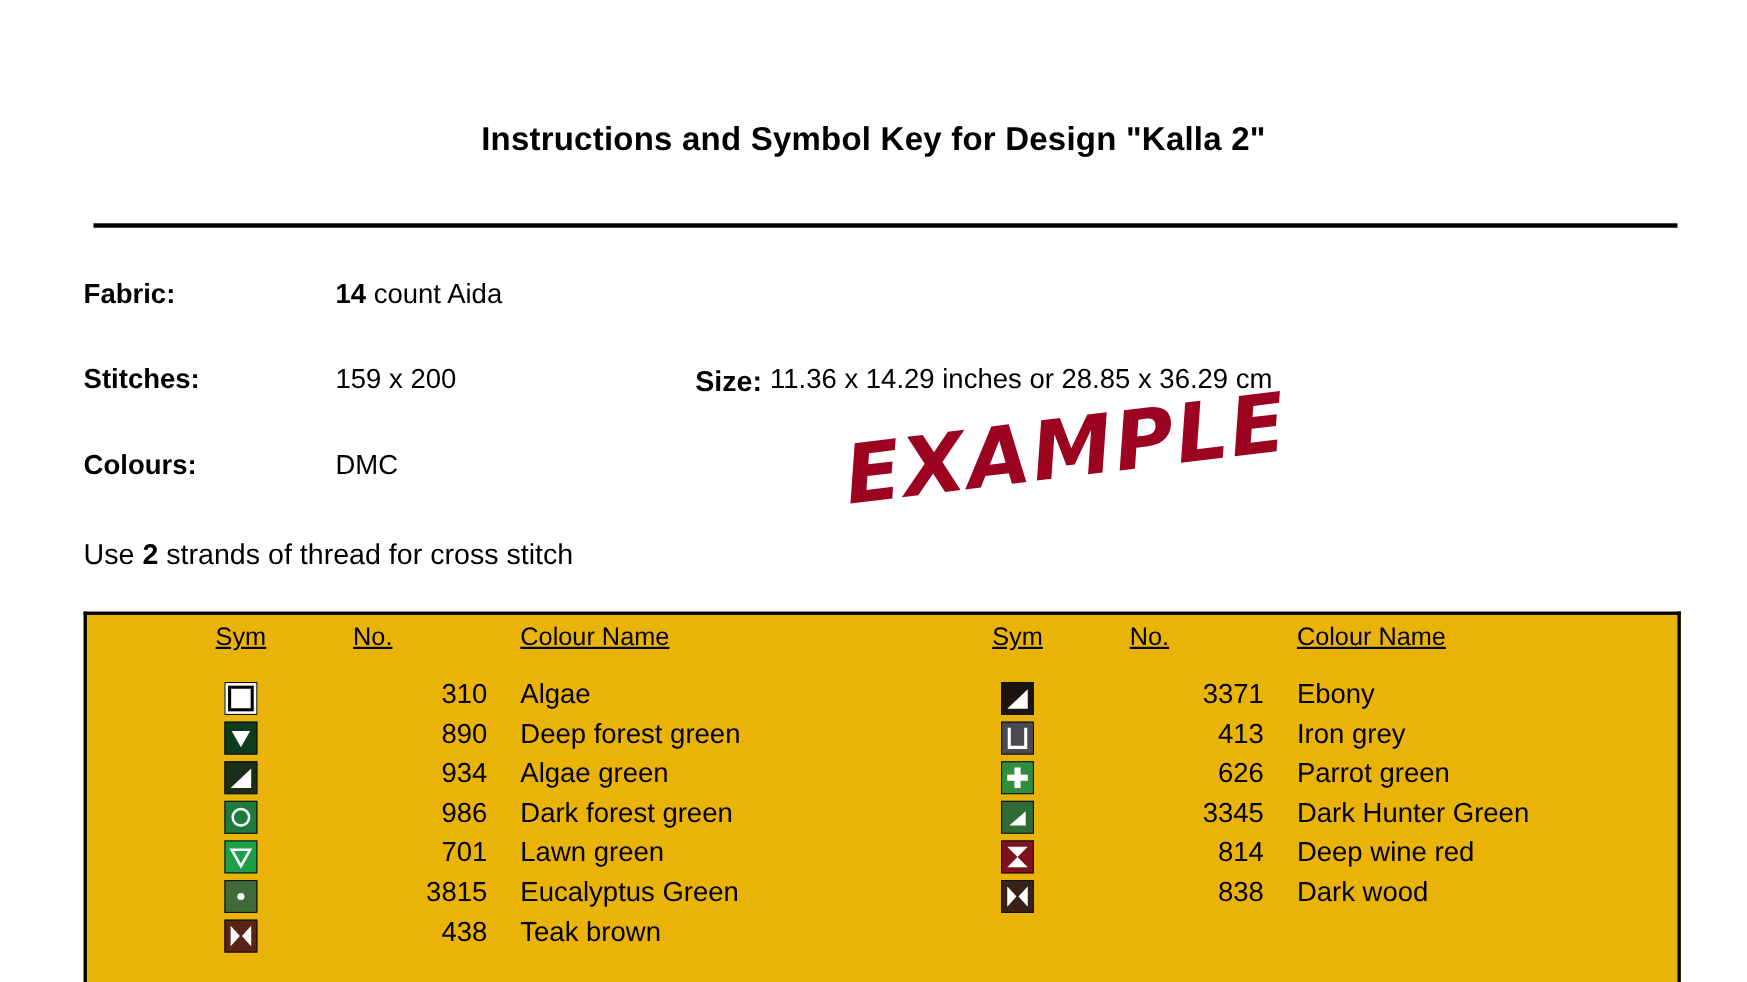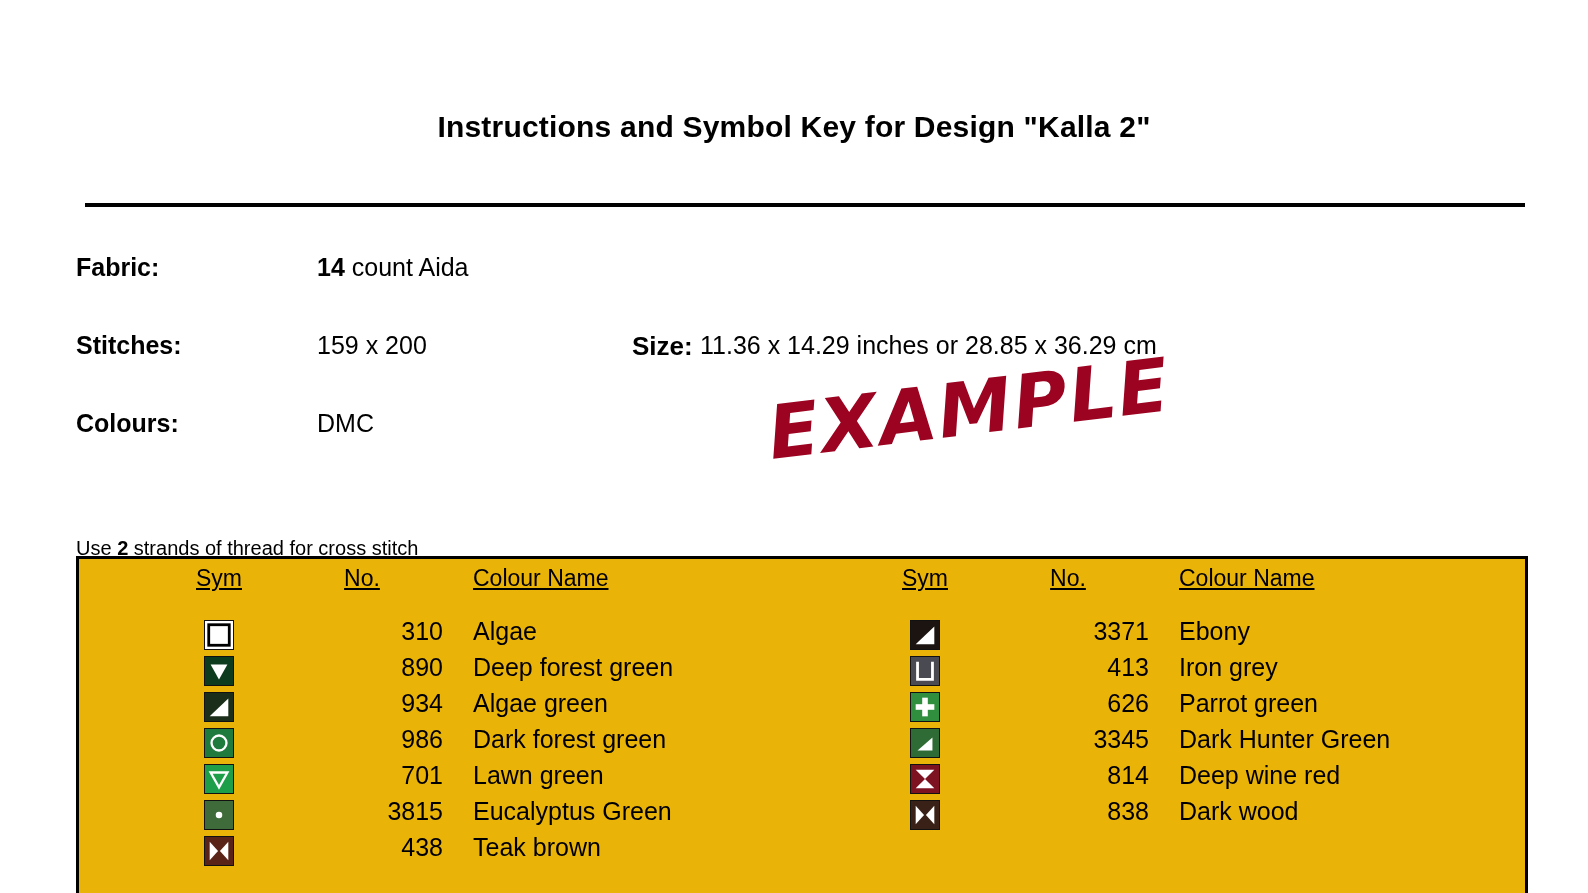--- a/index.html
+++ b/index.html
@@ -50,21 +50,21 @@
   }
   .info-label {
     position: absolute;
     left: 0;
     top: 0;
     font-size: 25px;
     font-weight: bold;
   }
   .info-value {
     position: absolute;
-    left: 241px;
+    left: 229px;
     top: 0;
     font-size: 25px;
   }
   .info-value b { font-weight: bold; }
   .size-label {
     position: absolute;
     left: 556px;
     top: 0;
     font-size: 26px;
     font-weight: bold;
@@ -72,22 +72,21 @@
   .size-value {
     position: absolute;
     left: 624px;
     top: 0;
     font-size: 25px;
   }
   .strands {
     position: absolute;
     top: 489px;
     left: 76px;
-    font-size: 20px;
-    margin-top: 48px;
+    font-size: 26px;
   }
   .strands b { font-weight: bold; }
 
   .watermark {
     position: absolute;
     left: 770px;
     top: 390px;
     width: 520px;
     height: 110px;
     color: #9b0320;
@@ -126,21 +125,21 @@
   .col.left  { left: 4px; }
   .col.right { left: 710px; }
 
   .hdr {
     position: absolute;
     top: 6px;
     font-size: 23px;
     text-decoration: underline;
   }
   .hdr.sym  { left: 76px; width: 120px; text-align: center; }
-  .hdr.no   { left: 214px; width: 130px; text-align: center; }
+  .hdr.no   { left: 238px; width: 130px; text-align: left; }
   .hdr.name { left: 390px; }
 
   .rows {
     position: absolute;
     top: 58px;
     left: 0;
     width: 100%;
   }
   .row {
     position: relative;

